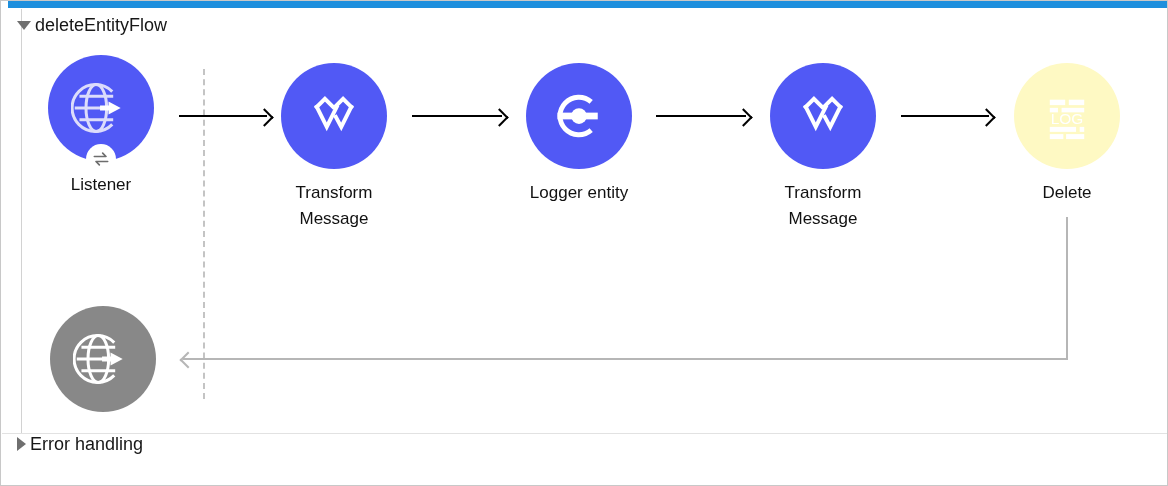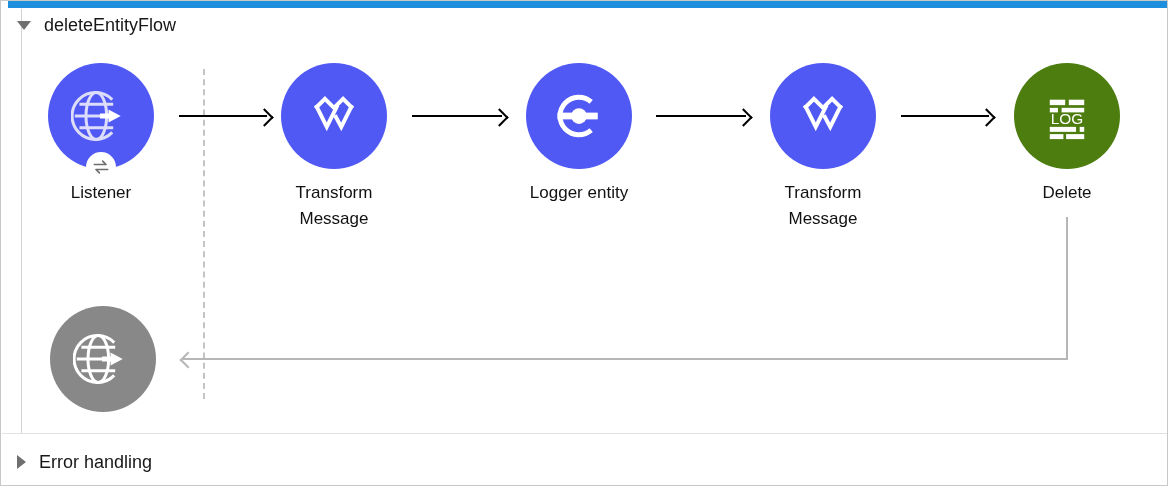--- a/index.html
+++ b/index.html
@@ -40,25 +40,25 @@
     left: 1px;
     top: 432px;
     width: 1166px;
     height: 1px;
     background: #e2e2e2;
   }
   .flow-header {
     position: absolute;
     display: flex;
     align-items: center;
-    gap: 13px;
+    gap: 4px;
     height: 24px;
   }
   .flow-header.flow-main { left: 16px; top: 12px; }
-  .flow-header.flow-error { left: 16px; top: 449px; }
+  .flow-header.flow-error { left: 16px; top: 431px; }
   .tri {
     width: 0; height: 0;
     flex: 0 0 auto;
   }
   .tri-down {
     border-left: 7px solid transparent;
     border-right: 7px solid transparent;
     border-top: 9px solid #6f6f6f;
   }
   .tri-right {
@@ -170,21 +170,21 @@
   <div class="conn" style="left:655px; top:114px; width:90px;"></div>
   <div class="arrowhead" style="left:736px; top:110px;"></div>
 
   <div class="conn" style="left:900px; top:114px; width:88px;"></div>
   <div class="arrowhead" style="left:979px; top:110px;"></div>
 
   <div class="ret-seg" style="left:1065px; top:216px; width:2px; height:143px;"></div>
   <div class="ret-seg" style="left:182px; top:357px; width:885px; height:2px;"></div>
   <div class="ret-arrow" style="left:181px; top:353px;"></div>
 
-  <div class="node" style="left:47px; top:62px;">
+  <div class="node" style="left:47px; top:54px;">
     <div class="node-circle" style="background:#5159f5;">
       <svg width="60" height="60" viewBox="0 0 64 64">
         <g fill="none" stroke="#dcdcfb" stroke-width="3.2">
           <path d="M44 14.5A25 25 0 1 0 44 49.5"></path>
           <ellipse cx="27" cy="32" rx="11" ry="25"></ellipse>
           <line x1="4" y1="32" x2="42" y2="32"></line>
           <path d="M9 19.5h36"></path>
           <path d="M9 44.5h36"></path>
         </g>
         <path d="M40 25l13 7-13 7v-4.4H31v-5.2h9z" fill="#ffffff"></path>
@@ -236,21 +236,21 @@
           <path d="M51 22l-9-9-9 9"></path>
           <path d="M51 22L40 44l-6-11"></path>
         </g>
       </svg>
     </div>
     <div class="node-label">Transform
 Message</div>
   </div>
 
   <div class="node" style="left:1013px; top:62px;">
-    <div class="node-circle" style="background:#4d7c0f;">
+    <div class="node-circle" style="background:#fef9c3;">
       <svg width="58" height="58" viewBox="0 0 64 64">
         <g fill="#ffffff">
           <rect x="13" y="14" width="17" height="6"></rect>
           <rect x="34" y="14" width="17" height="6"></rect>
           <rect x="13" y="23" width="9" height="5"></rect>
           <rect x="26" y="23" width="25" height="5"></rect>
           <rect x="13" y="44" width="29" height="5.5"></rect>
           <rect x="46" y="44" width="5" height="5.5"></rect>
           <rect x="13" y="52" width="15" height="5.5"></rect>
           <rect x="31" y="52" width="20" height="5.5"></rect>

